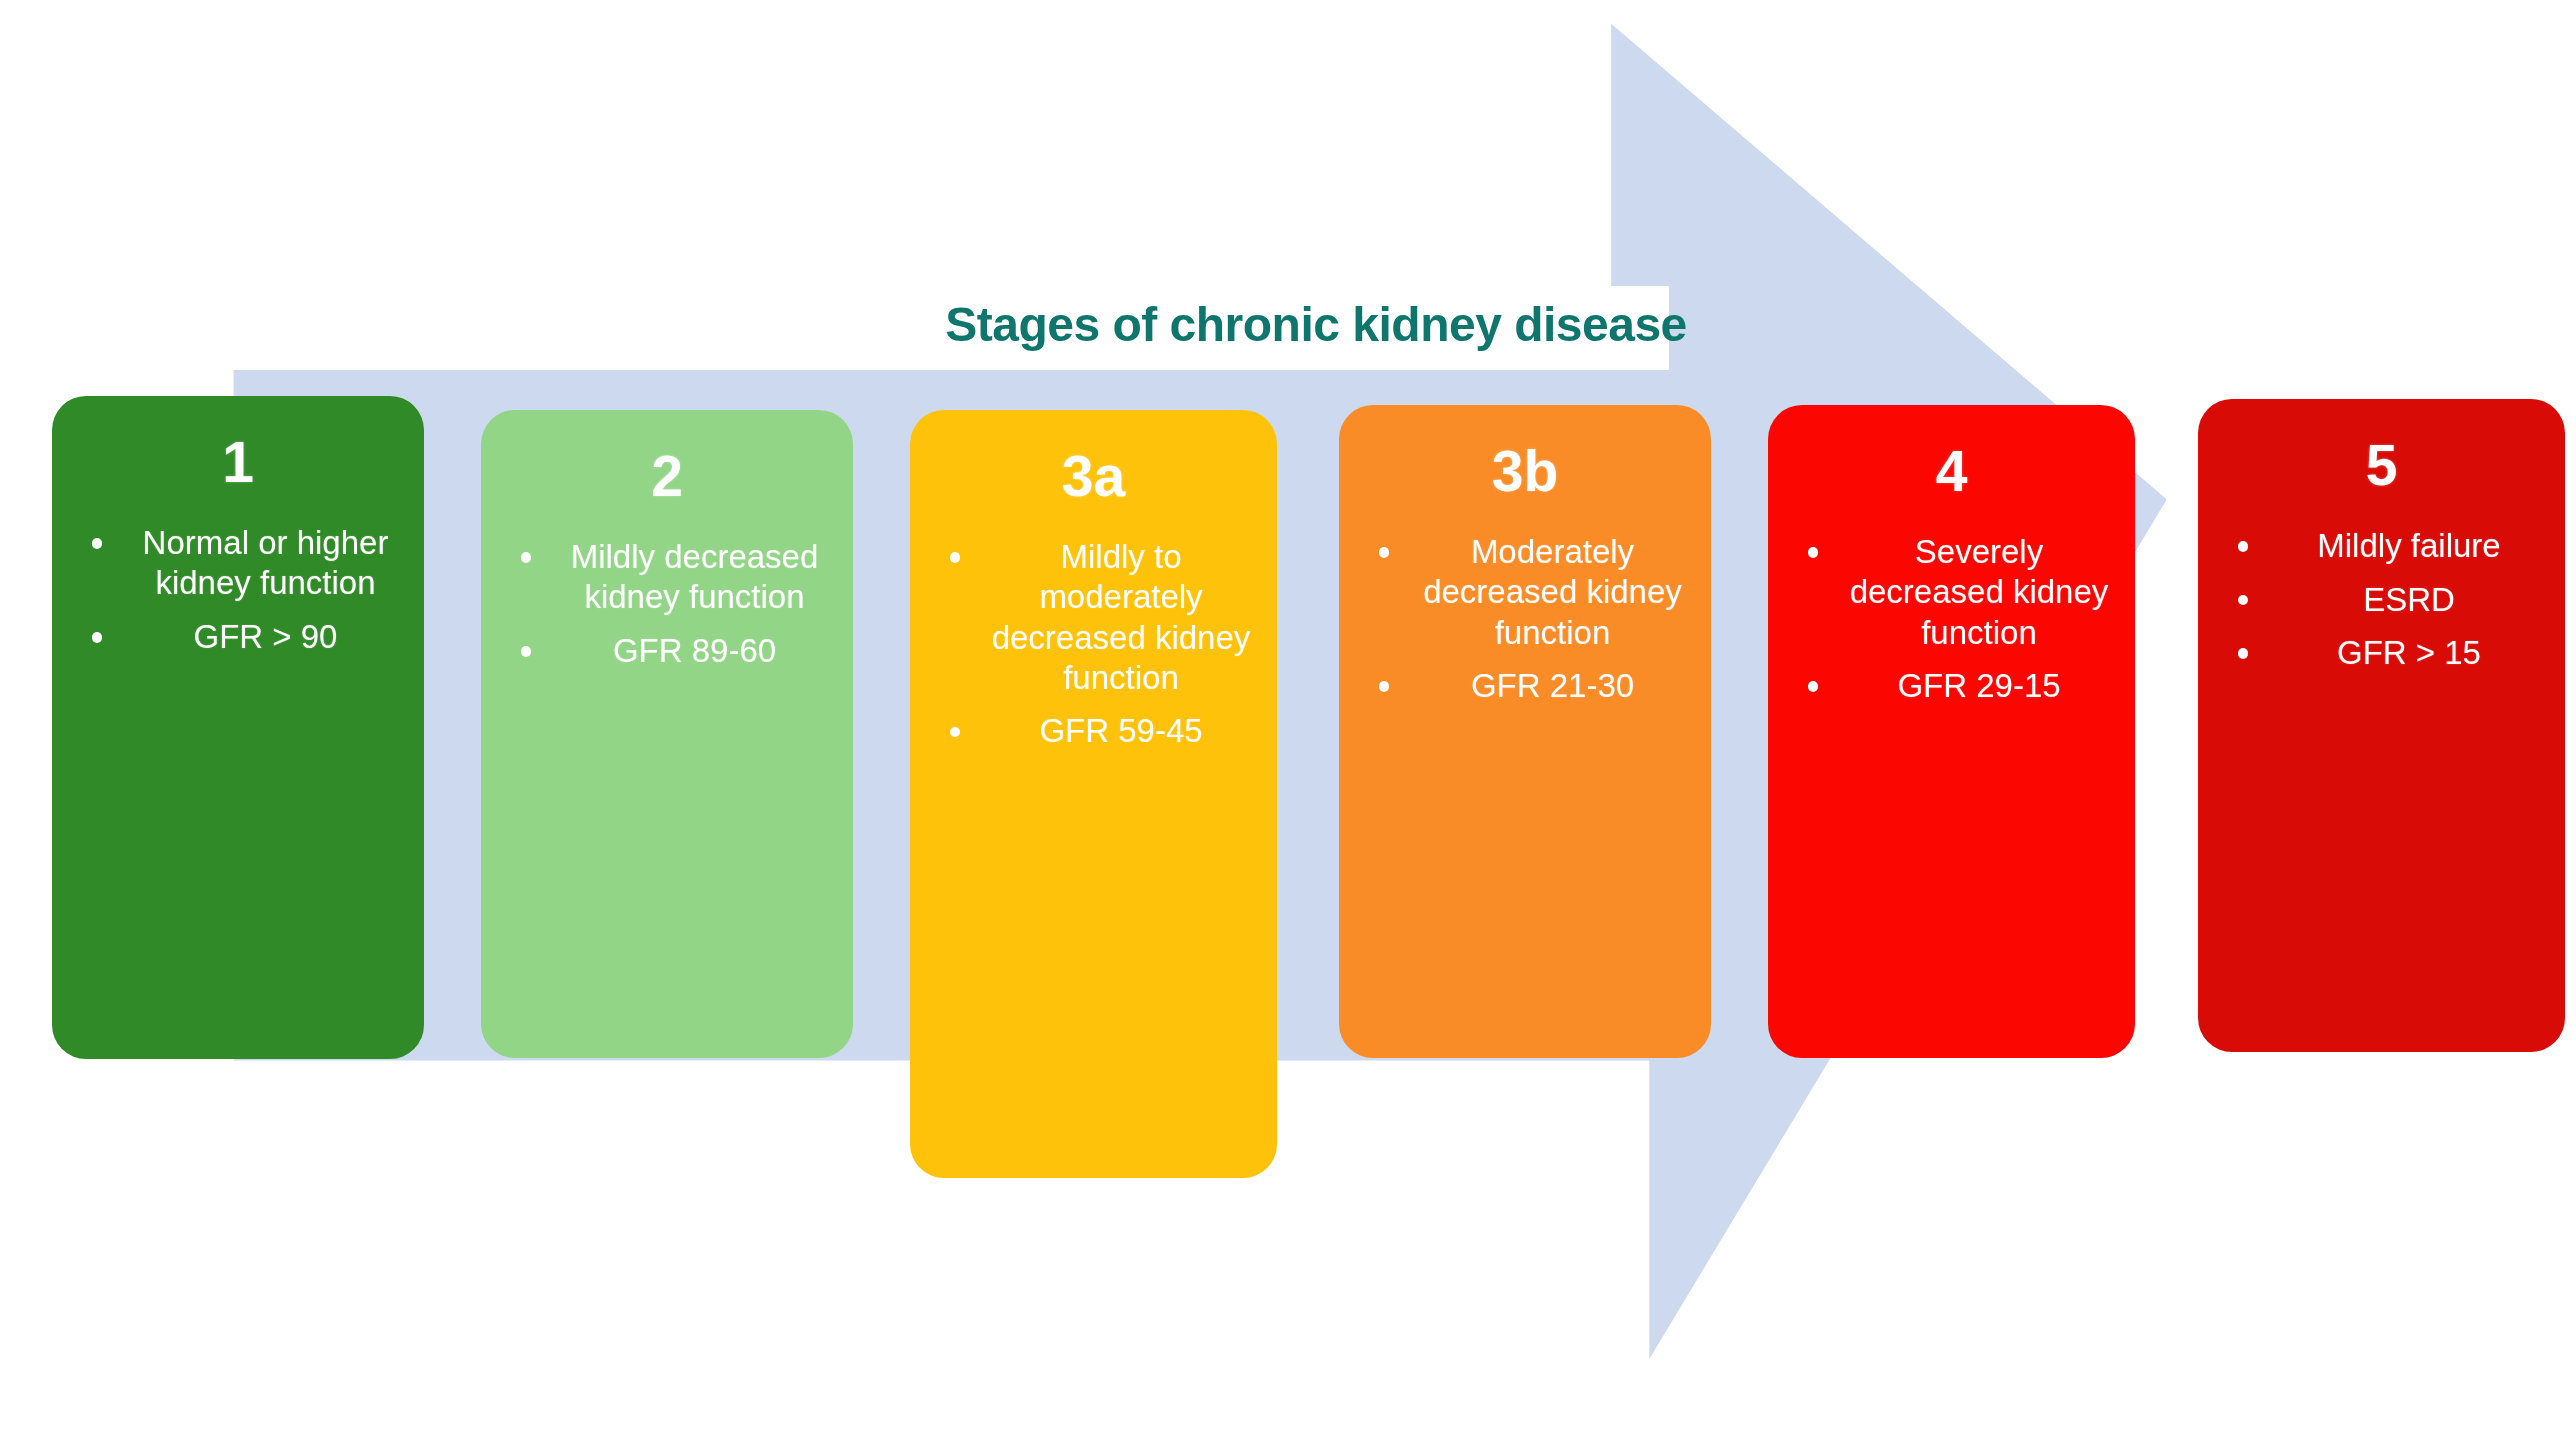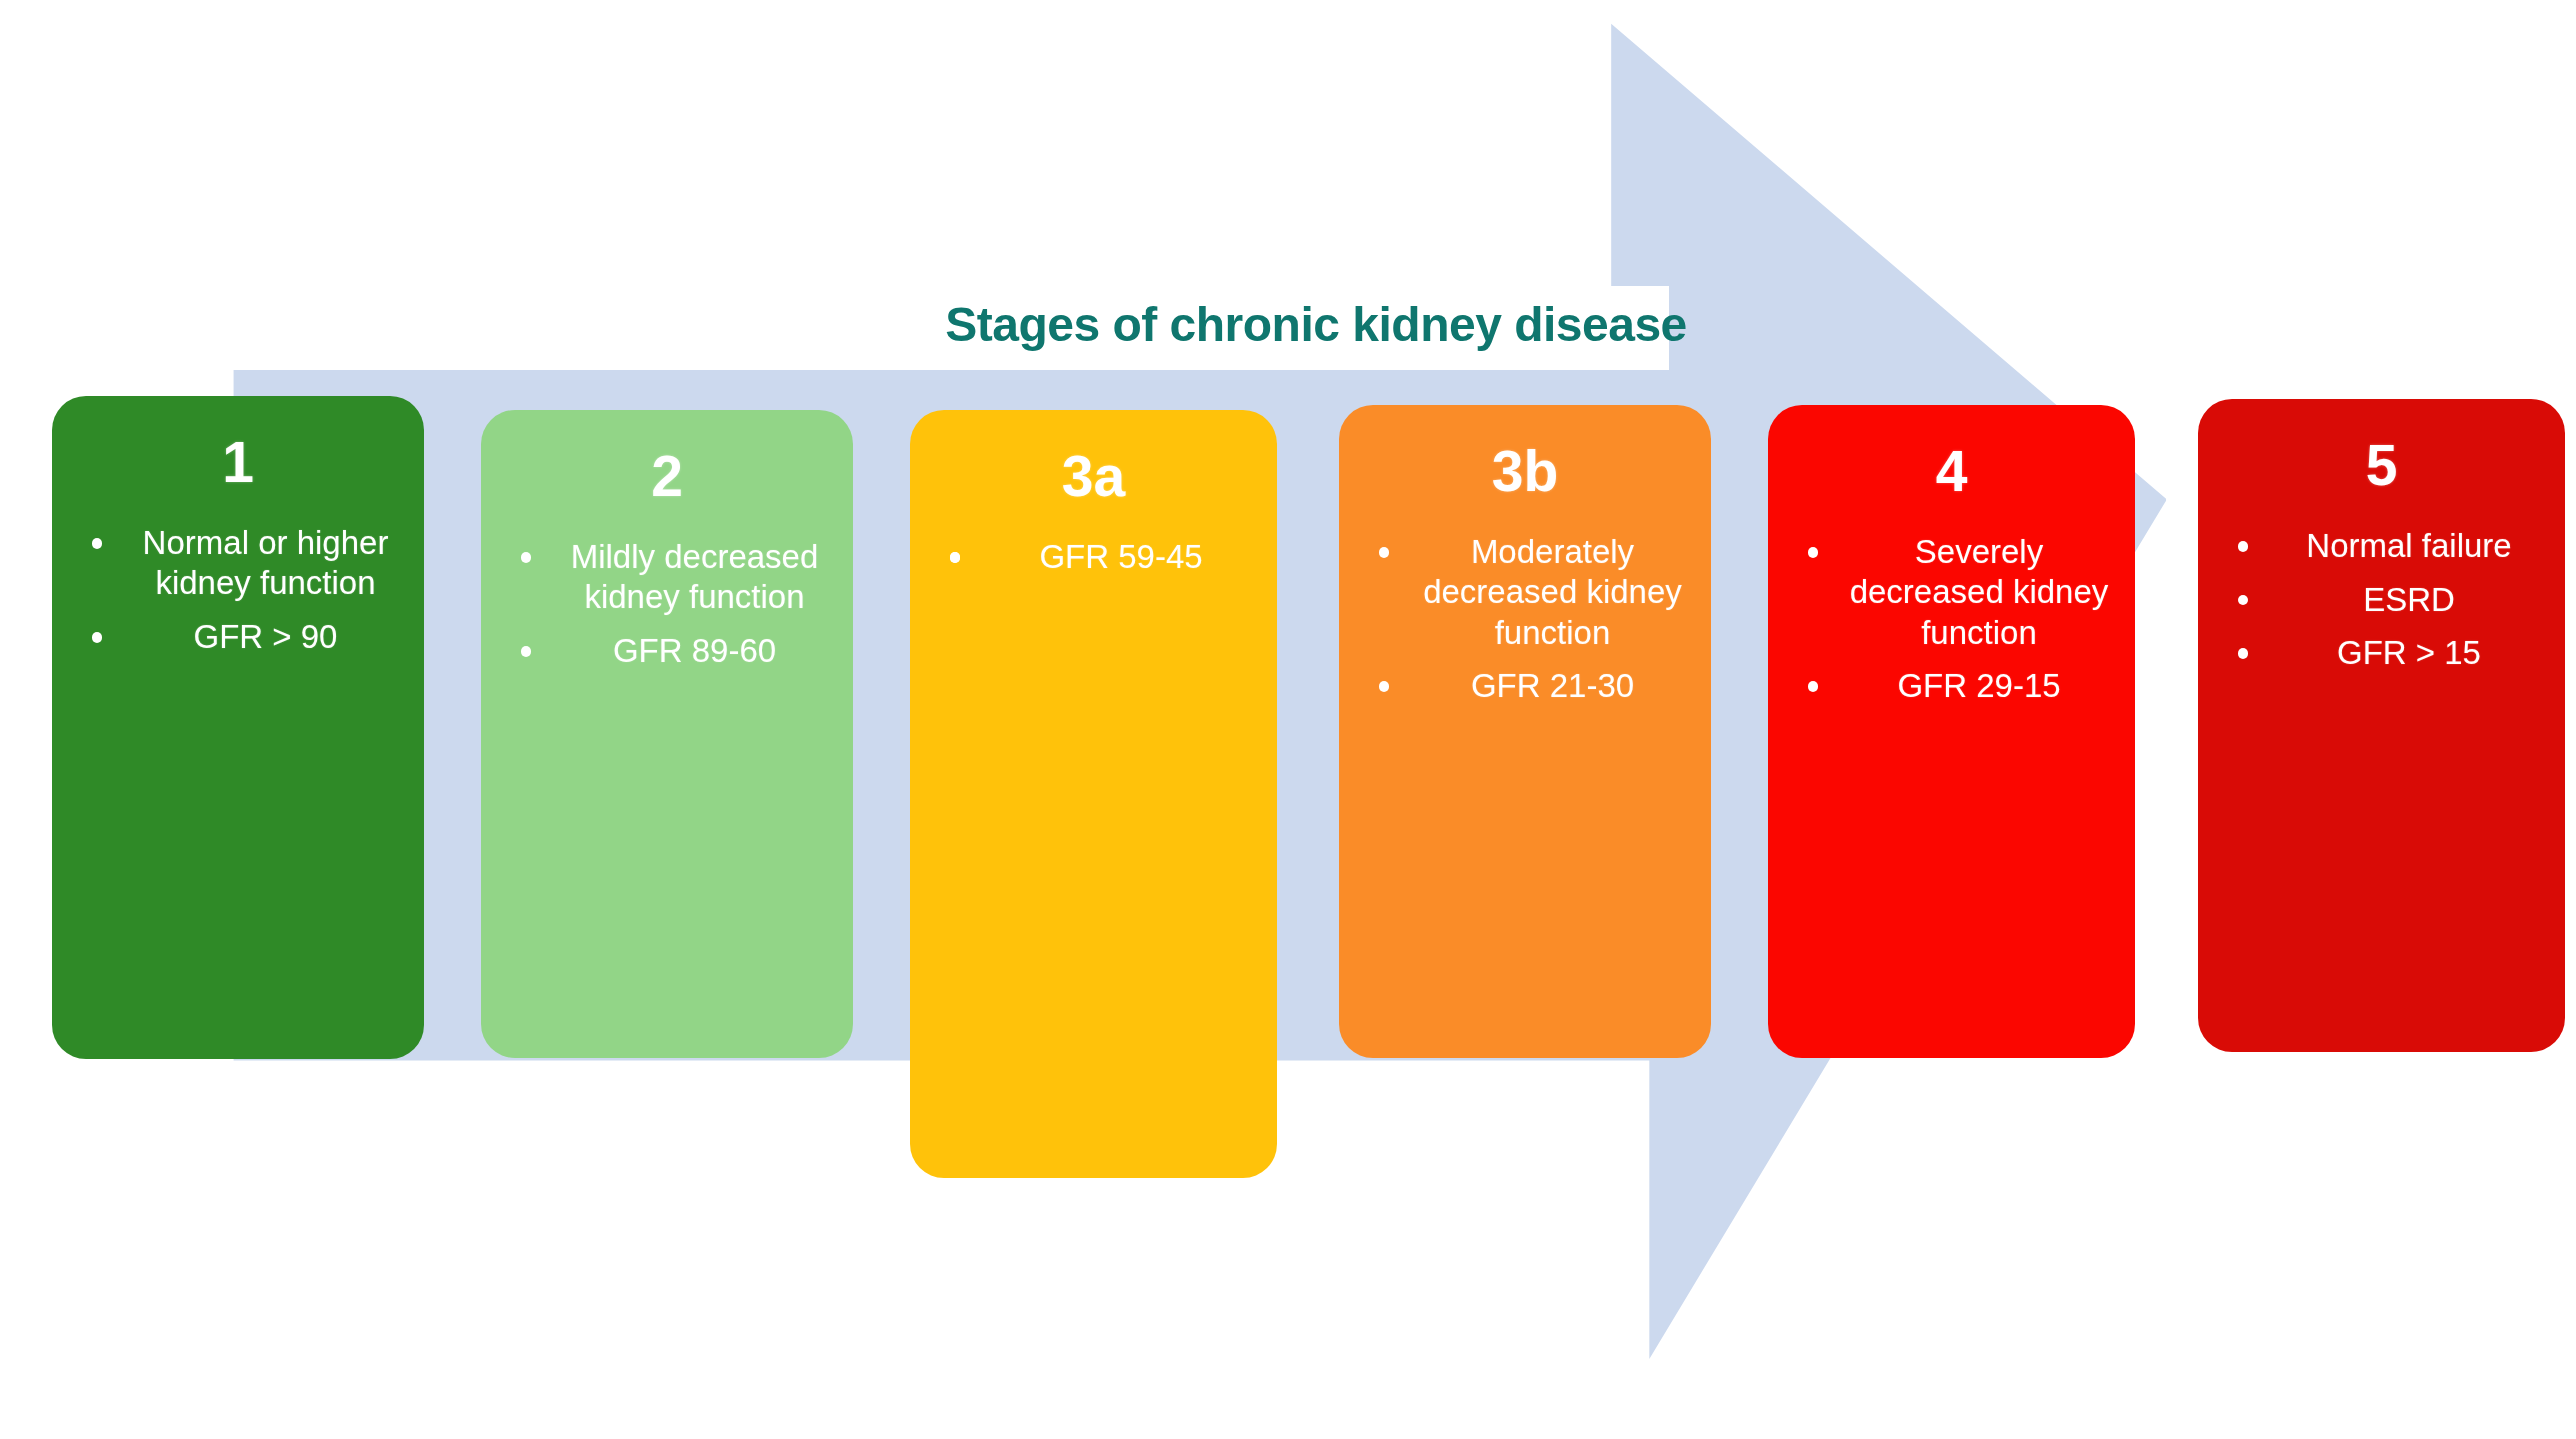--- a/index.html
+++ b/index.html
@@ -126,21 +126,21 @@
     <div class="card-number">2</div>
     <ul class="bullets">
       <li><span class="dot"></span><span> Mildly decreased kidney function</span></li>
       <li><span class="dot"></span><span> GFR 89-60</span></li>
     </ul>
   </div>
 
   <div class="card" id="card-3a" style="background: rgb(255, 194, 10);">
     <div class="card-number">3a</div>
     <ul class="bullets">
-      <li><span class="dot"></span></li>
+      <li><span class="dot"></span><span>Mildly to moderately decreased kidney function</span></li>
       <li><span class="dot"></span><span> GFR 59-45</span></li>
     </ul>
   </div>
 
   <div class="card" id="card-3b" style="background: rgb(250, 140, 40);">
     <div class="card-number">3b</div>
     <ul class="bullets">
       <li><span class="dot"></span><span>Moderately decreased kidney function</span></li>
       <li><span class="dot"></span><span> GFR 21-30</span></li>
     </ul>
@@ -150,20 +150,20 @@
     <div class="card-number">4</div>
     <ul class="bullets">
       <li><span class="dot"></span><span>Severely decreased kidney function</span></li>
       <li><span class="dot"></span><span> GFR 29-15</span></li>
     </ul>
   </div>
 
   <div class="card" id="card-5" style="background: rgb(217, 11, 6);">
     <div class="card-number">5</div>
     <ul class="bullets">
-      <li><span class="dot"></span><span>Normal failure</span></li>
+      <li><span class="dot"></span><span>Mildly failure</span></li>
       <li><span class="dot"></span><span>ESRD</span></li>
       <li><span class="dot"></span><span> GFR &gt; 15</span></li>
     </ul>
   </div>
 
 </div>
 
 
 </body></html>

